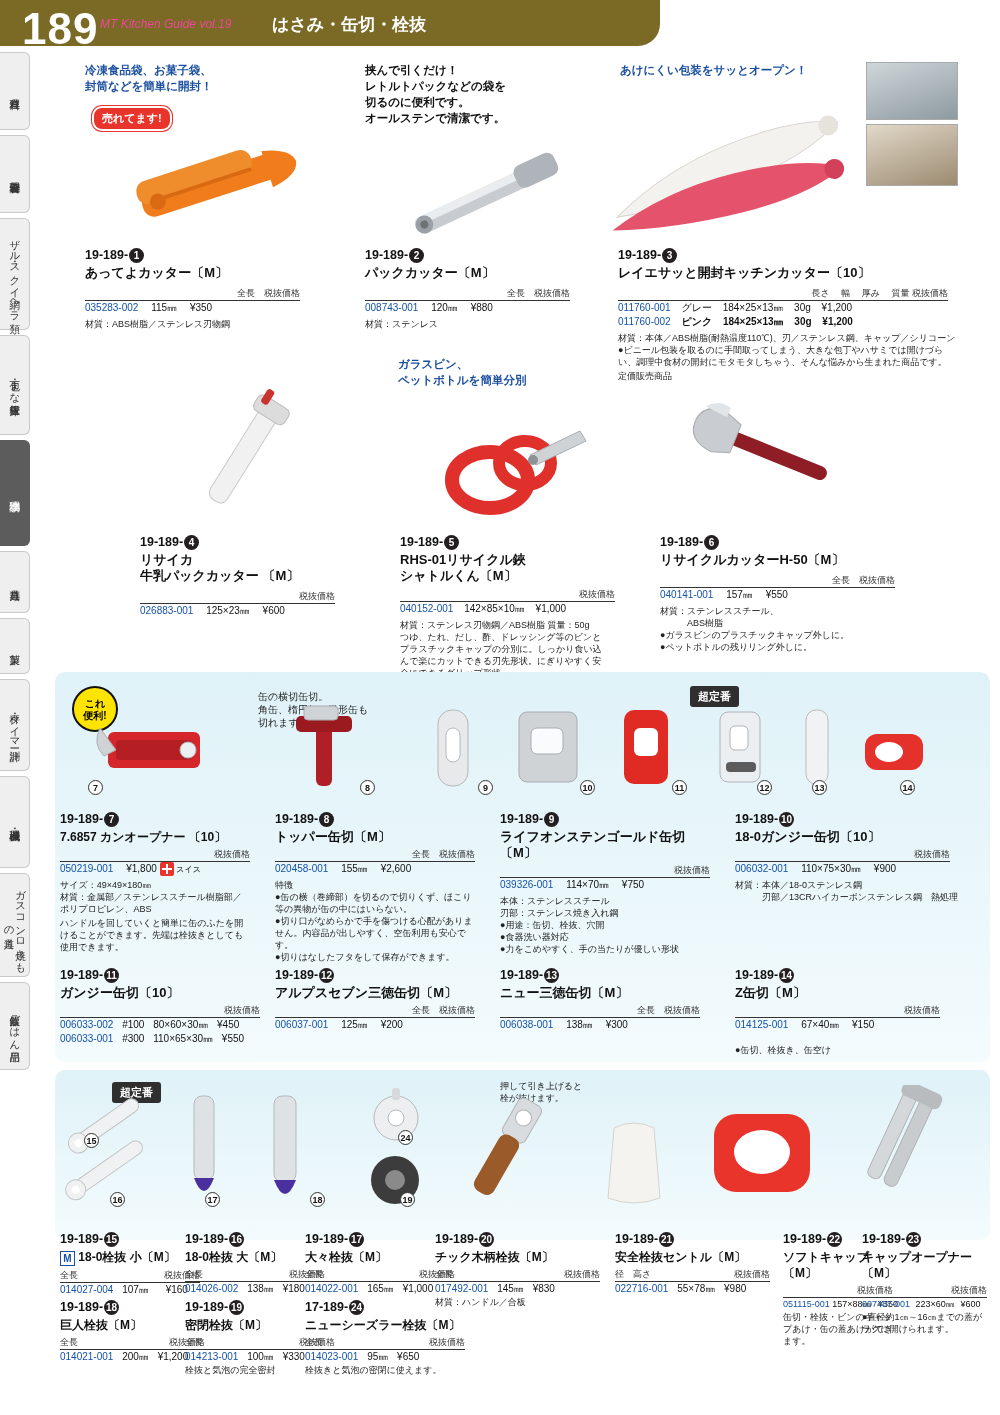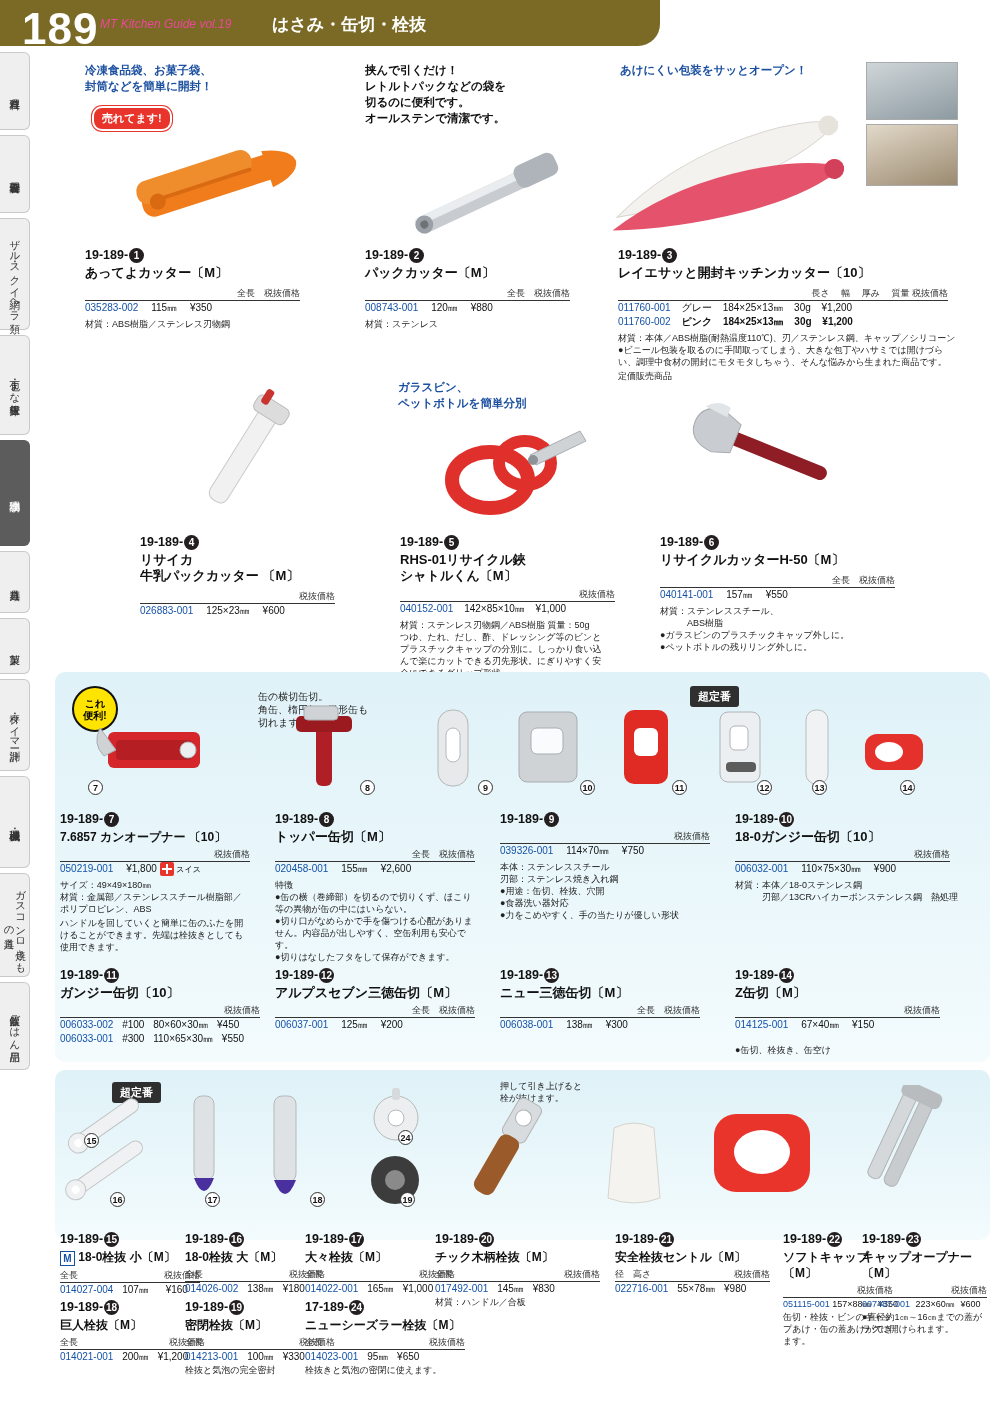--- a/index.html
+++ b/index.html
@@ -227,21 +227,21 @@
       <span style="margin-left:8px;font-weight:bold;">184×25×13㎜</span>
       <span style="margin-left:8px;font-weight:bold;">30g</span>
       <span style="margin-left:8px;font-weight:bold;">¥1,200</span>
     </div>
   </div>
   <div class="desc" style="margin-top:3px;width:340px;">材質：本体／ABS樹脂(耐熱温度110℃)、刃／ステンレス鋼、キャップ／シリコーン</div>
   <div class="desc" style="width:340px;">●ビニール包装を取るのに手間取ってしまう、大きな包丁やハサミでは開けづらい、調理中食材の開封にモタモタしちゃう、そんな悩みから生まれた商品です。</div>
   <div class="desc" style="width:340px;margin-top:2px;">定価販売商品</div>
 </div>
 
-<div class="blk" style="left:398px; top:379px; width:220px;">
+<div class="blk" style="left:398px; top:357px; width:220px;font-family:Liberation Mono, monospace;">
   <div class="lead blue" style="white-space:pre-line;">ガラスビン、
 ペットボトルを簡単分別</div>
 </div>
 
 <svg class="photo" style="left:175px; top:385px;" width="160" height="140">
   <g transform="rotate(32 80 70)">
     <rect x="60" y="20" width="20" height="110" rx="8" fill="#f1f1f1" stroke="#c9c9c9"></rect>
     <rect x="52" y="14" width="36" height="18" rx="6" fill="#dcdcdc" stroke="#bbb"></rect>
     <rect x="56" y="6" width="8" height="16" rx="3" fill="#c9342f"></rect>
   </g>
@@ -413,20 +413,21 @@
     </div>
   </div>
   <div class="desc" style="margin-top:3px;width:200px;">特徴</div>
   <div class="desc" style="width:200px;">●缶の横（巻締部）を切るので切りくず、ほこり等の異物が缶の中にはいらない。</div>
   <div class="desc" style="width:200px;">●切り口がなめらかで手を傷つける心配がありません。内容品が出しやすく、空缶利用も安心です。</div>
   <div class="desc" style="width:200px;">●切りはなしたフタをして保存ができます。</div>
 </div>
 
 <div class="blk" style="left:500px; top:812px; width:220px;">
   <div class="code-badge"><span>19-189-</span><span class="circ">9</span></div>
+  <div class="pname">ライフオンステンゴールド缶切〔M〕</div>
   <div style="margin-top:3px;">
     <div class="spec-head" style="text-align:right;width:210px;"><span>税抜価格</span></div>
     <div class="hr" style="width:210px;"></div>
     <div class="prow">
       <span class="pcode">039326-001</span>
       <span style="margin-left:10px">114×70㎜</span>
       <span style="margin-left:10px">¥750</span>
     </div>
   </div>
   <div class="desc" style="margin-top:3px;">本体：ステンレススチール</div>

